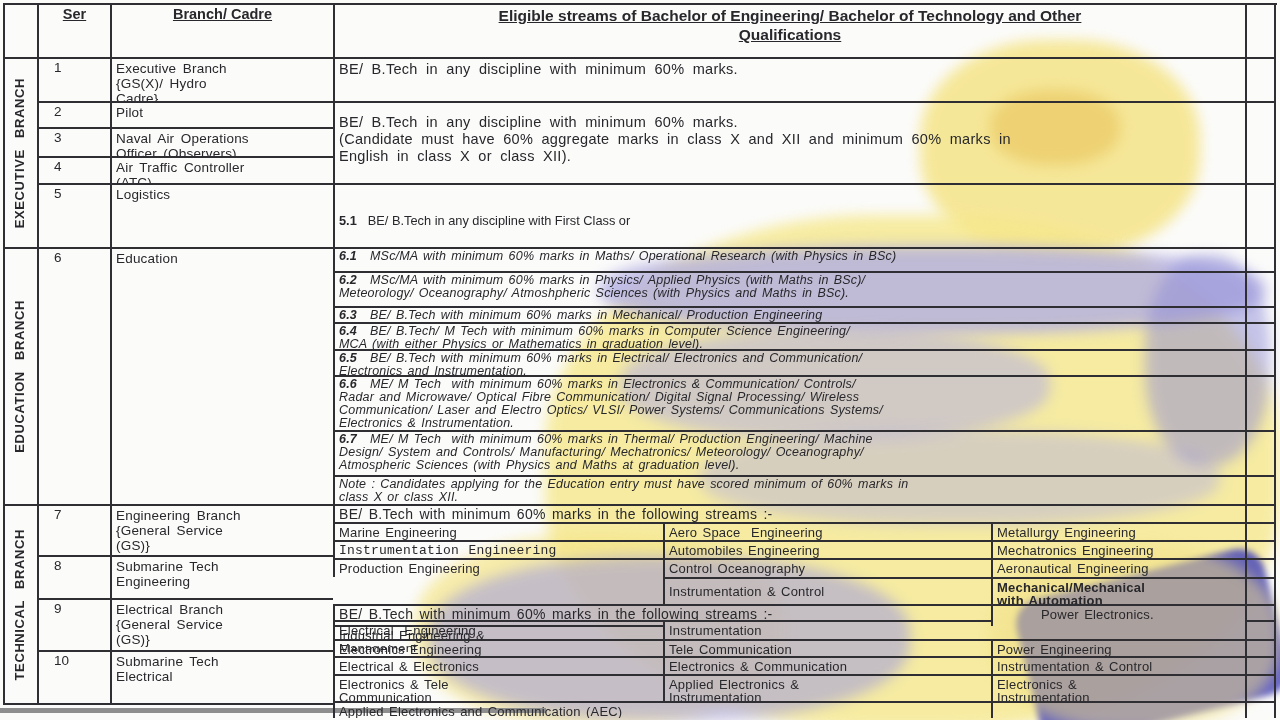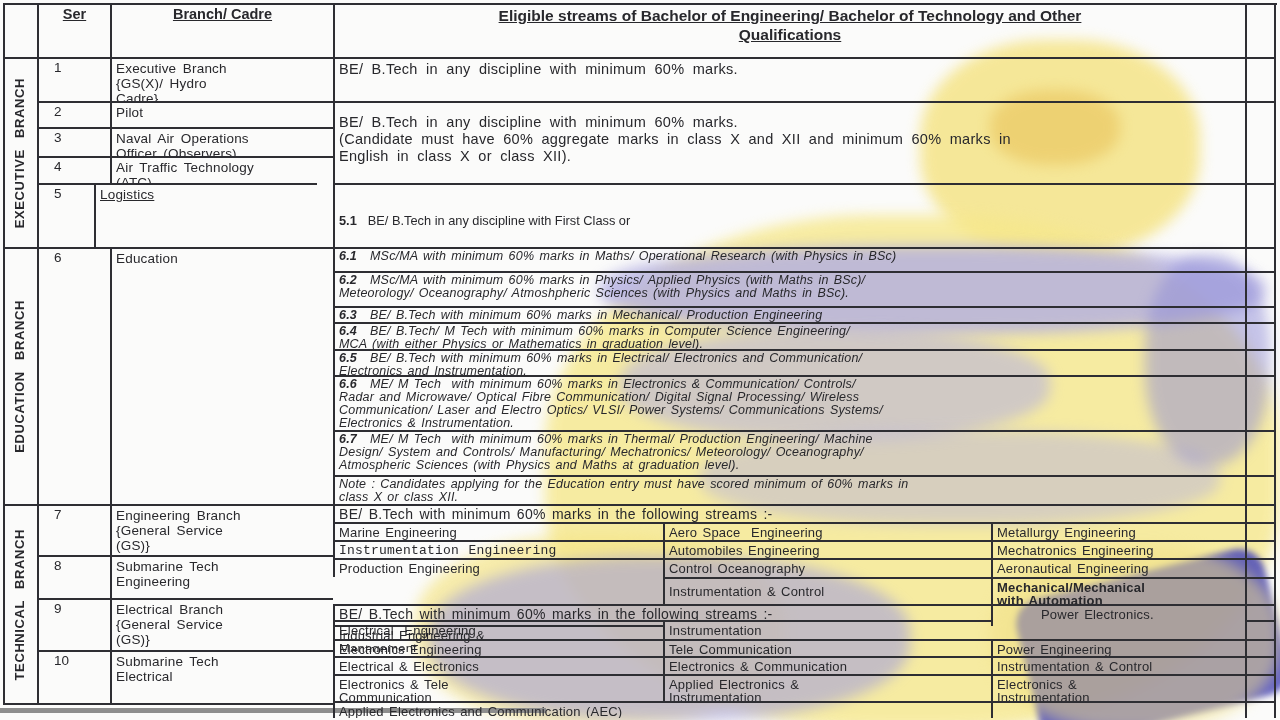--- a/index.html
+++ b/index.html
@@ -109,23 +109,23 @@
   <div class="c ser" style="left:37px;top:555px;width:73px;height:43px;">8</div>
   <div class="c ser" style="left:37px;top:598px;width:73px;height:52px;">9</div>
   <div class="c ser" style="left:37px;top:650px;width:73px;height:53px;">10</div>
 
   <div class="c branch" style="left:110px;top:57px;width:223px;height:44px;">Executive Branch
 {GS(X)/ Hydro
 Cadre}</div>
   <div class="c branch" style="left:110px;top:101px;width:223px;height:26px;">Pilot</div>
   <div class="c branch" style="left:110px;top:127px;width:223px;height:29px;">Naval Air Operations
 Officer (Observers)</div>
-  <div class="c branch" style="left:110px;top:156px;width:223px;height:27px;">Air Traffic Technology
+  <div class="c branch" style="left:110px;top:156px;width:223px;height:27px;">Air Traffic Controller
 (ATC)</div>
-  <div class="c branch" style="left:94px;top:183px;width:223px;height:64px;text-decoration:underline;">Logistics</div>
+  <div class="c branch" style="left:110px;top:183px;width:223px;height:64px;">Logistics</div>
   <div class="c branch" style="left:110px;top:247px;width:223px;height:257px;">Education</div>
   <div class="c branch" style="left:110px;top:504px;width:223px;height:51px;">Engineering Branch
 {General Service
 (GS)}</div>
   <div class="c branch" style="left:110px;top:555px;width:223px;height:43px;">Submarine Tech
 Engineering</div>
   <div class="c branch" style="left:110px;top:598px;width:223px;height:52px;">Electrical Branch
 {General Service
 (GS)}</div>
   <div class="c branch" style="left:110px;top:650px;width:223px;height:53px;">Submarine Tech

